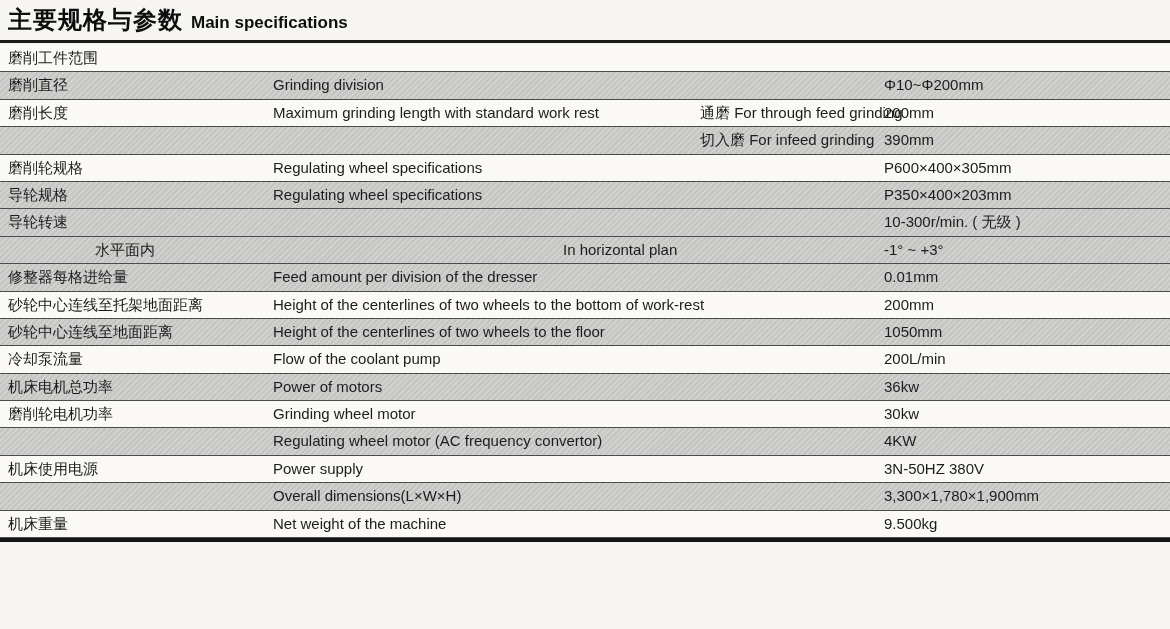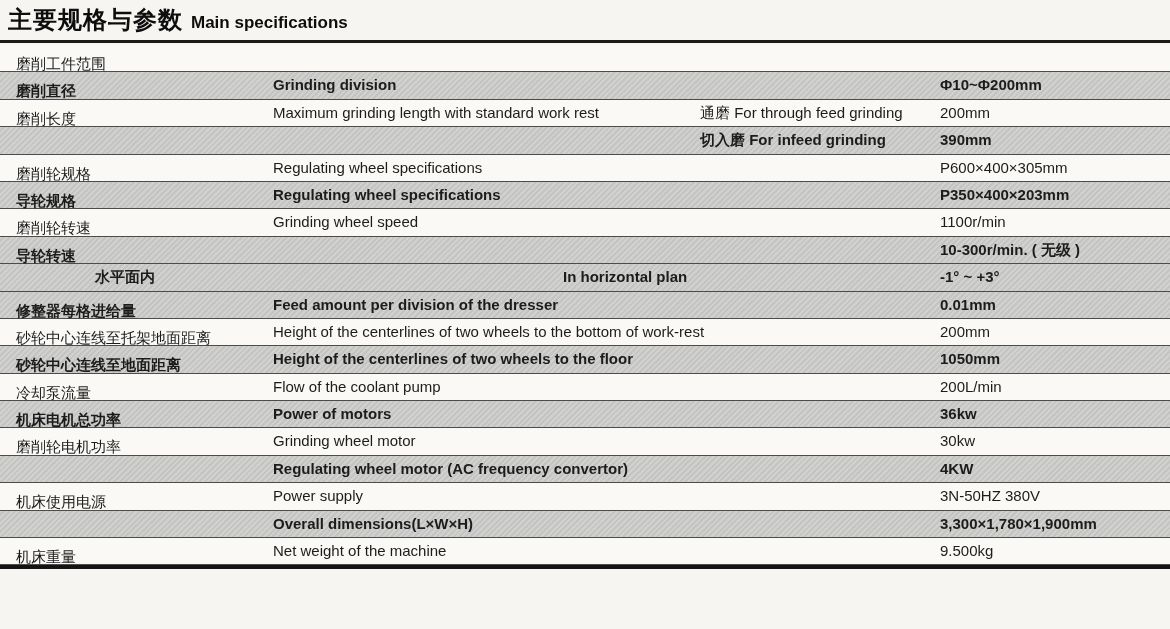--- a/index.html
+++ b/index.html
@@ -32,33 +32,32 @@
     position: relative;
     height: 27.4px;
     border-bottom: 1px solid #4c4c4c;
     background: #faf9f6;
   }
   .row.shade {
     background: #c8c8c6;
     background-image: repeating-linear-gradient(135deg,
       rgba(255,255,255,0.16) 0px, rgba(255,255,255,0.16) 2px,
       rgba(0,0,0,0.02) 2px, rgba(0,0,0,0.02) 4px);
-    font-weight: bold;
   }
   .row span {
     position: absolute; top: 0;
     line-height: 26px; font-size: 15px;
     white-space: nowrap;
   }
-  .cn     { left: 16px; margin-top: 6px; }
+  .cn     { left: 8px; }
   .cn-sub { left: 95px; }
   .en     { left: 273px; font-size: 15.5px; }
   .sub-a  { left: 700px; }
   .sub-b  { left: 563px; }
-  .val    { left: 940px; }
+  .val    { left: 884px; }
 </style>
 </head>
 <body>
 
 <div class="page">
 
   <div class="title-bar">
     <span class="title-cn">主要规格与参数</span><span class="title-en">Main specifications</span>
   </div>
   <div class="title-rule"></div>
@@ -92,25 +91,20 @@
       <span class="en">Regulating wheel specifications</span>
       <span class="val">P600×400×305mm</span>
     </div>
 
     <div class="row shade">
       <span class="cn">导轮规格</span>
       <span class="en">Regulating wheel specifications</span>
       <span class="val">P350×400×203mm</span>
     </div>
 
-    <div class="row">
-      <span class="cn">磨削轮转速</span>
-      <span class="en">Grinding wheel speed</span>
-      <span class="val">1100r/min</span>
-    </div>
 
     <div class="row shade">
       <span class="cn">导轮转速</span>
       <span class="val">10-300r/min. ( 无级 )</span>
     </div>
 
 
     <div class="row shade">
       <span class="cn-sub">水平面内</span>
       <span class="sub-b">In horizontal plan</span>

